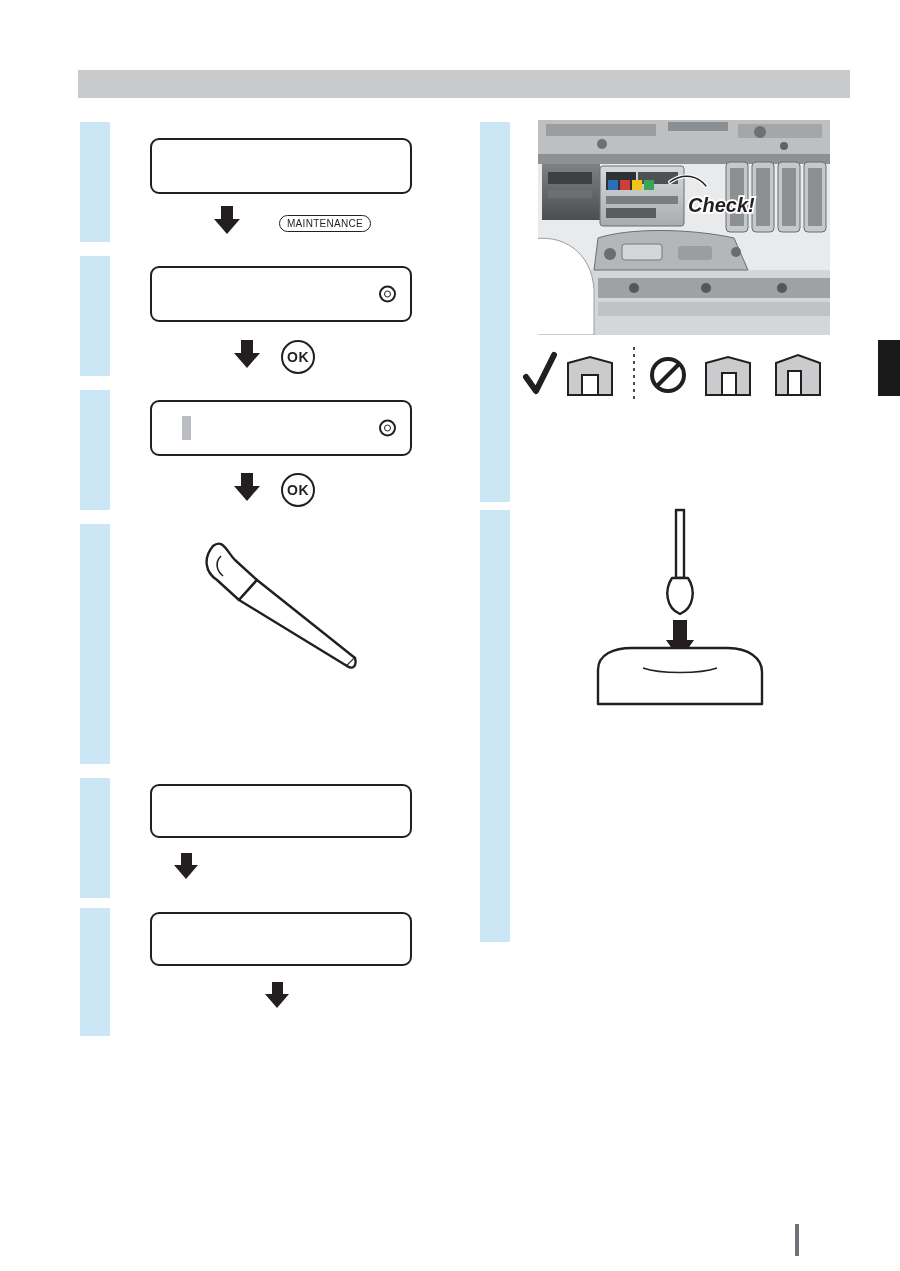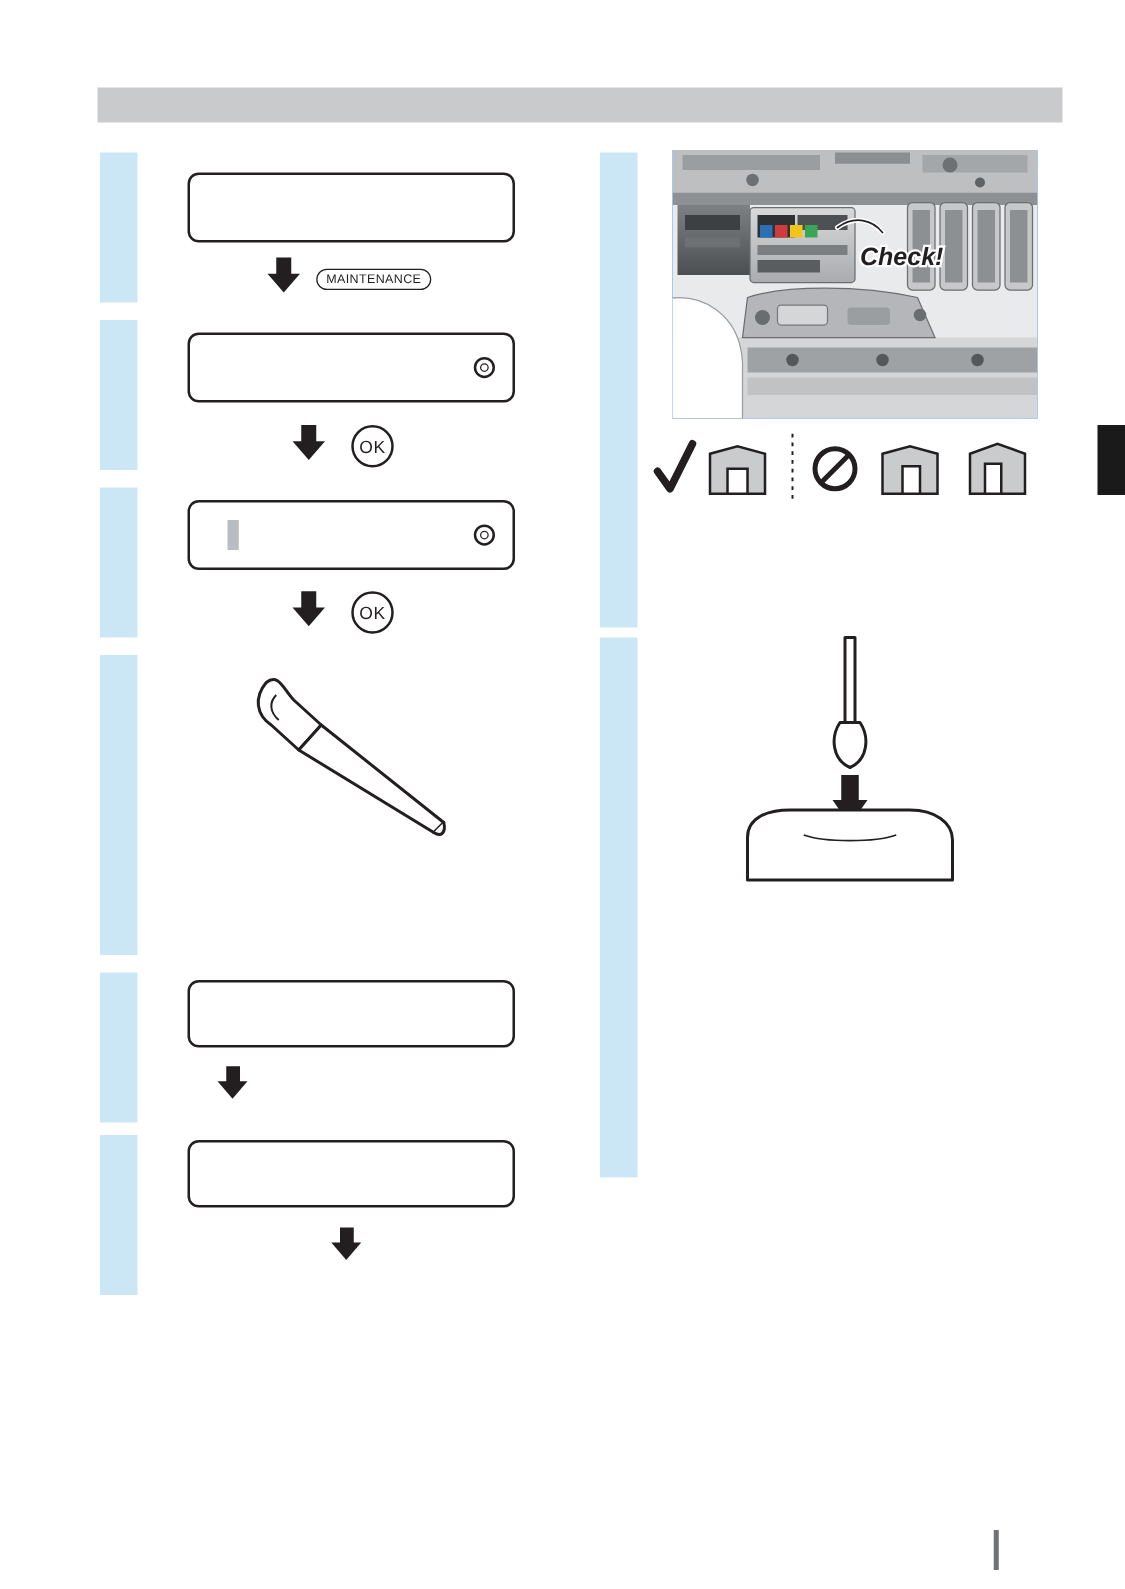--- a/index.html
+++ b/index.html
@@ -127,34 +127,35 @@
     border-radius: 10px;
     background: #ffffff;
     font-size: 10px;
     letter-spacing: 0.3px;
     color: #231f20;
     display: flex;
     align-items: center;
     justify-content: center;
     padding: 0 6px;
     height: 17px;
+    margin-left: 26px;
   }
   .key-circle {
     position: absolute;
     box-sizing: border-box;
     width: 34px;
     height: 34px;
     border: 2.5px solid #231f20;
     border-radius: 50%;
     background: #ffffff;
     display: flex;
     align-items: center;
     justify-content: center;
     font-size: 14px;
-    font-weight: normal;
+    font-weight: bold;
     color: #231f20;
     letter-spacing: 0.5px;
   }
 
   
   .illus {
     position: absolute;
   }
   .illus svg { display: block; }
 

